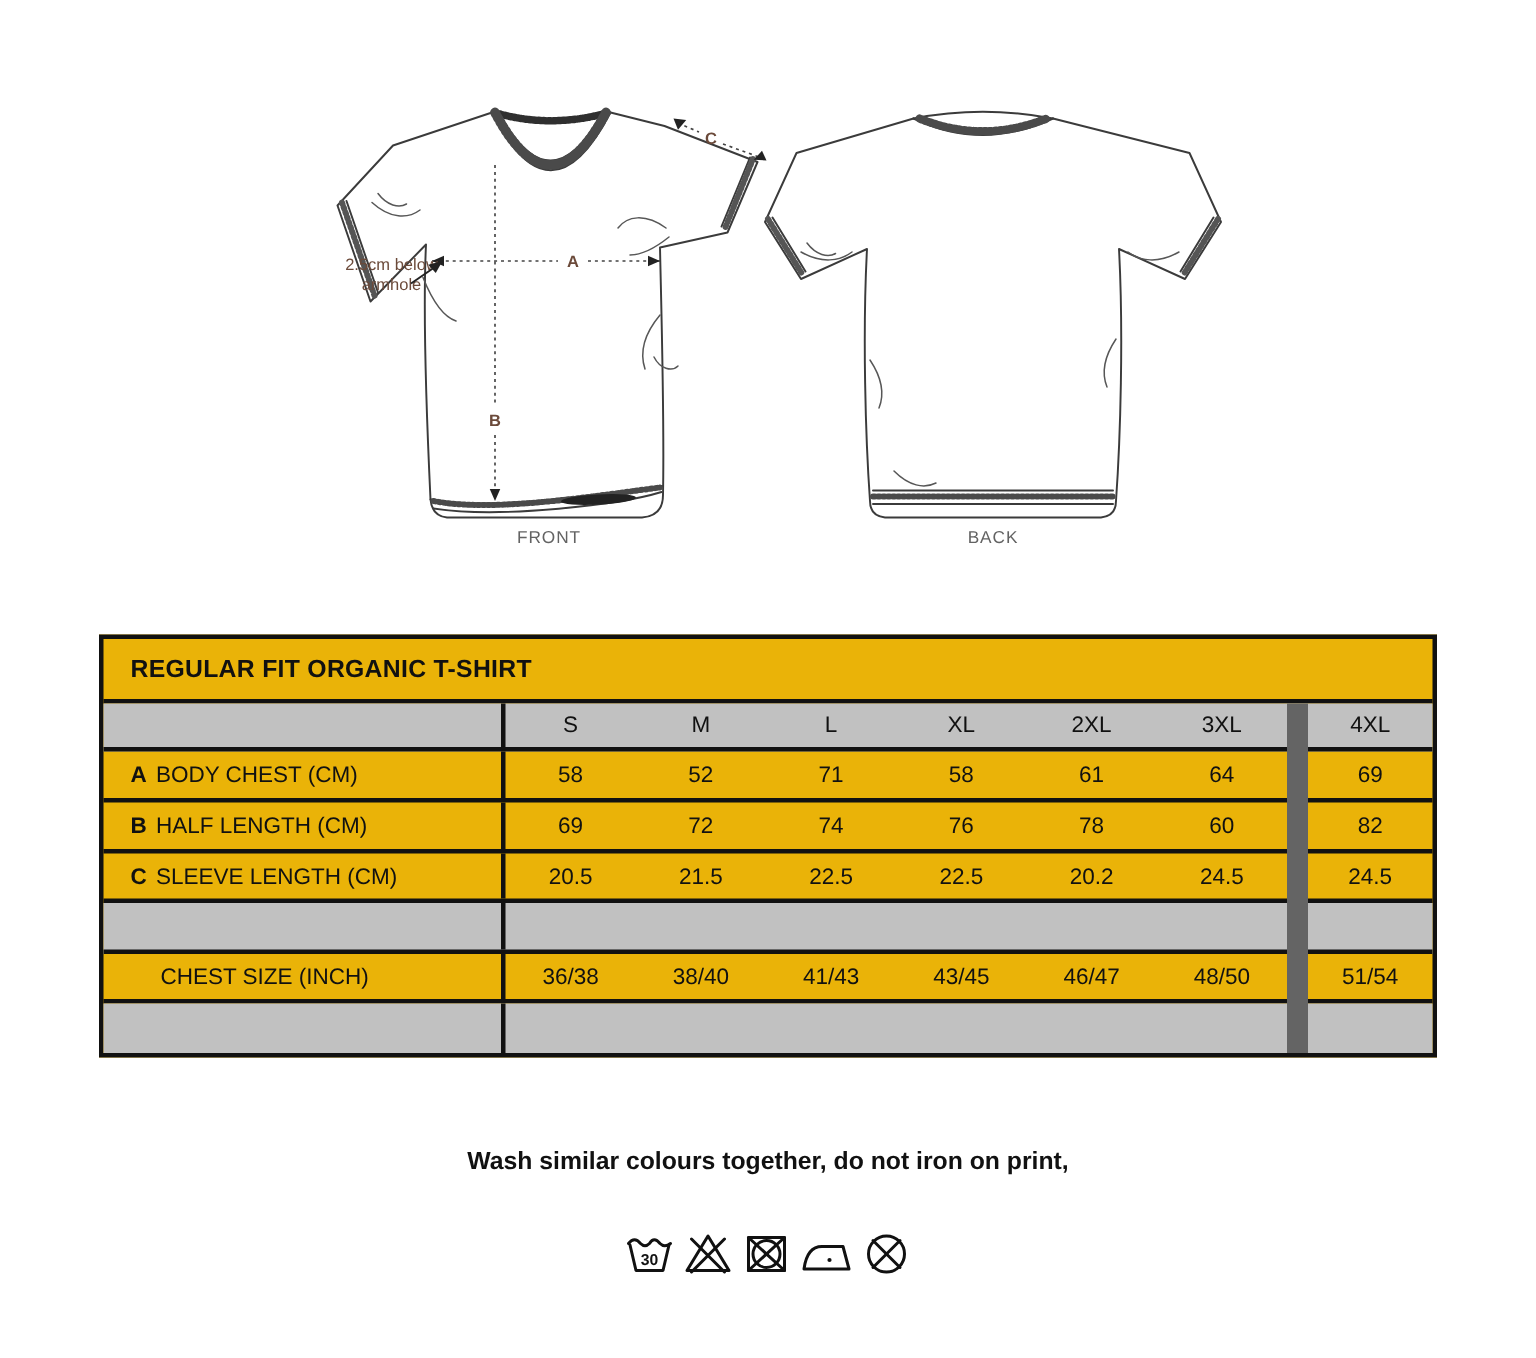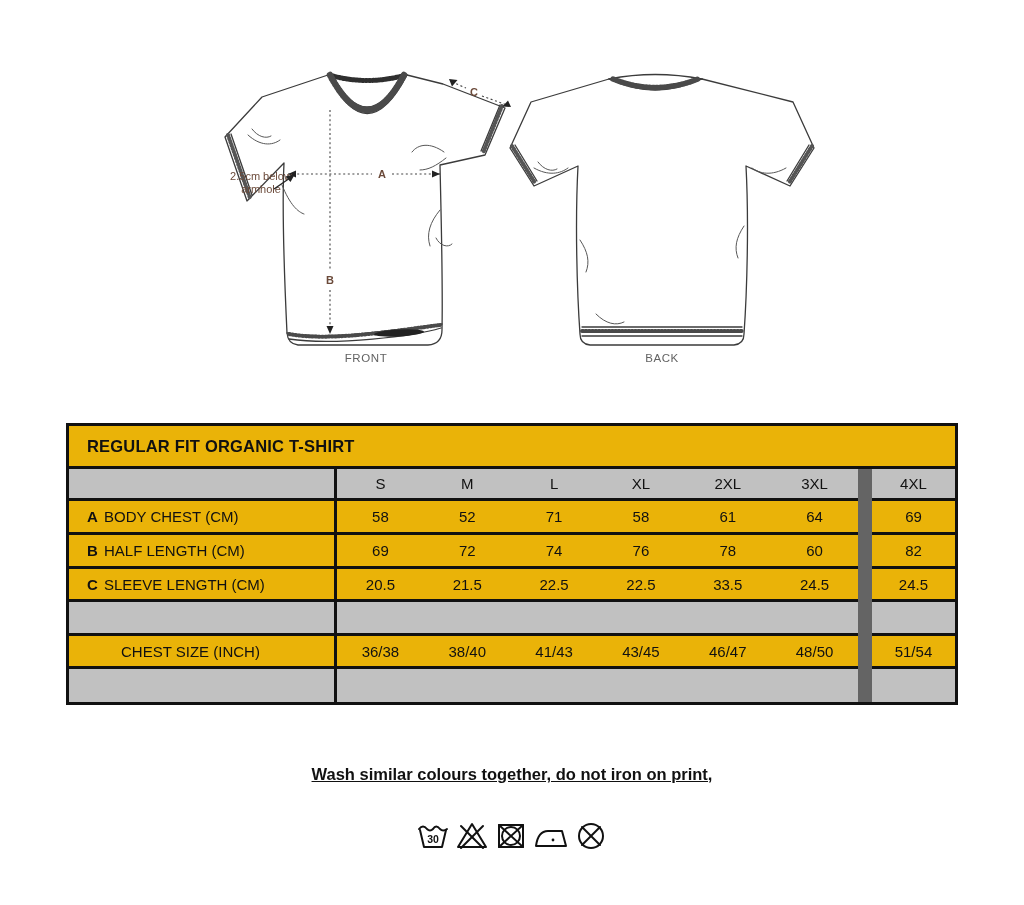--- a/index.html
+++ b/index.html
@@ -22,27 +22,27 @@
   .r-spacer2{height:33px;}
   .gray{background:#c1c1c1;}
   .cell{display:flex;align-items:center;justify-content:center;box-sizing:border-box;}
   .title-cell{flex:1;justify-content:flex-start;padding-left:18px;font-weight:bold;font-size:16.5px;letter-spacing:0.2px;}
   .label-cell{flex:0 0 268px;border-right:3px solid #111;justify-content:flex-start;padding-left:18px;}
   .size-cell{flex:1;}
   .size-span{flex:6;}
   .sep-cell{flex:0 0 14px;}
   .xl4-cell{flex:0 0 83px;}
   .row-key{font-weight:bold;width:17px;display:inline-block;}
-  .chest-label{padding-left:52px;}
+  .chest-label{padding-left:38px;}
   .sep-overlay{position:absolute;left:789px;top:43px;bottom:0;width:14px;background:#646464;z-index:5;}
 
   
   .footnote{position:absolute;top:706px;right:66px;font-size:16px;font-weight:bold;font-style:italic;}
   .wash-text{position:absolute;top:761px;left:0;width:1024px;text-align:center;
-             font-size:16.5px;font-weight:bold;line-height:26px;text-decoration:underline;}
+             font-size:16.5px;font-weight:bold;line-height:26px;}
   .care-row{position:absolute;top:819px;left:0;width:1024px;display:flex;
             justify-content:center;gap:5px;}
   .care-row svg{display:block;}
 </style>
 </head>
 <body>
 
 <div class="canvas">
 
   <svg width="1024" height="412" viewBox="0 0 1024 412" style="position:absolute;left:0;top:0;">
@@ -197,21 +197,21 @@
 
     <div class="trow r-c">
       <div class="cell label-cell">
         <span class="row-key">C</span>
         <span class="row-label">SLEEVE LENGTH (CM)</span>
       </div>
       <div class="cell size-cell">20.5</div>
       <div class="cell size-cell">21.5</div>
       <div class="cell size-cell">22.5</div>
       <div class="cell size-cell">22.5</div>
-      <div class="cell size-cell">33.5</div>
+      <div class="cell size-cell">20.2</div>
       <div class="cell size-cell">24.5</div>
       <div class="cell sep-cell"></div>
       <div class="cell xl4-cell">24.5</div>
     </div>
 
     <div class="trow r-spacer1 gray">
       <div class="cell label-cell"></div>
       <div class="cell size-span"></div>
       <div class="cell sep-cell"></div>
       <div class="cell xl4-cell"></div>

